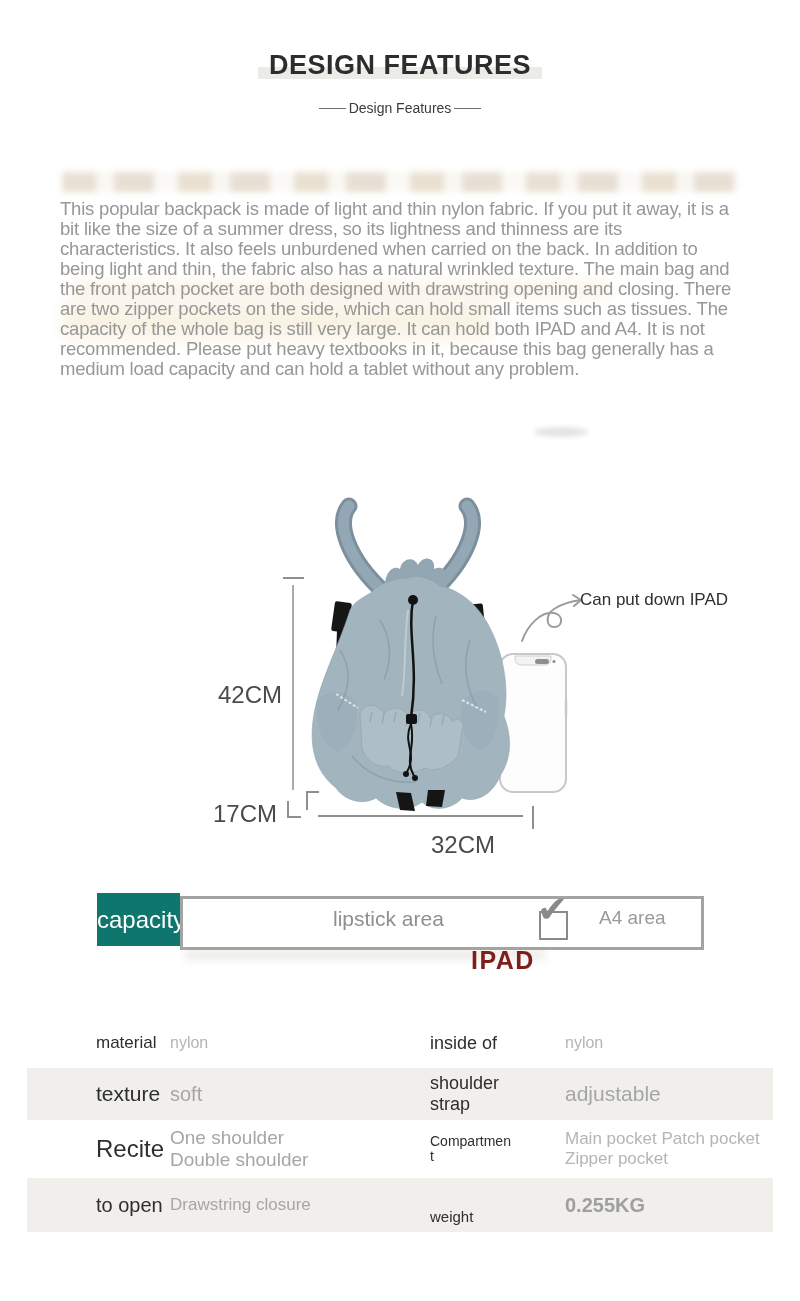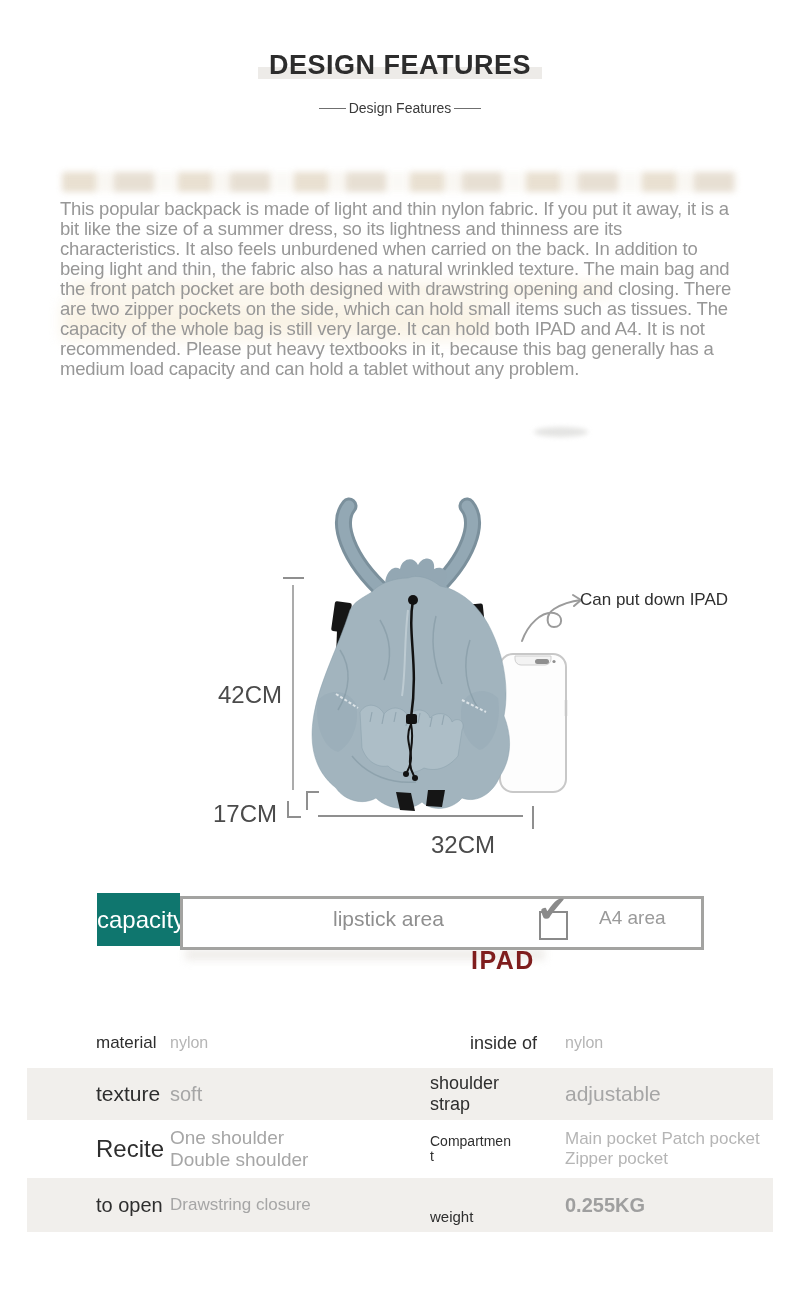--- a/index.html
+++ b/index.html
@@ -52,21 +52,21 @@
   .spec-row{left:27px;width:746px;z-index:1;}
   .shade{background:#f1efec;}
   .cell{position:absolute;display:flex;align-items:center;height:100%;}
   .c1{left:23px;margin-left:46px;} .c2{left:143px;} .c3{left:403px;} .c4{left:538px;}
   .dark{color:#2e2e2e;} .lite{color:#b5b5b5;} .mid{color:#a6a6a6;}
   .pre{white-space:pre-line;}
   #row1{top:1020px;height:46px;}
   #row2{top:1068px;height:52px;}
   #row3{top:1120px;height:58px;}
   #row4{top:1178px;height:54px;}
-  #r1l1{font-size:17px;} #r1v1{font-size:16px;} #r1l2{font-size:18px;margin-left:40px;} #r1v2{font-size:16px;}
+  #r1l1{font-size:17px;} #r1v1{font-size:16px;} #r1l2{font-size:18px;} #r1v2{font-size:16px;}
   #r2l1{font-size:21px;} #r2v1{font-size:20px;} #r2l2{font-size:18px;line-height:21px;width:100px;} #r2v2{font-size:21px;}
   #r3l1{font-size:24px;text-align:right;} #r3v1{font-size:19px;line-height:22px;}
   #r3l2{font-size:14px;width:82px;word-break:break-all;line-height:15px;}
   #r3v2{font-size:17px;line-height:20px;width:198px;}
   #r4l1{font-size:20px;} #r4v1{font-size:17px;} #r4l2{font-size:15px;margin-top:11px;} #r4v2{font-size:20px;font-weight:bold;color:#9f9f9f;}
 </style>
 </head>
 <body>
 
 <div id="page">

